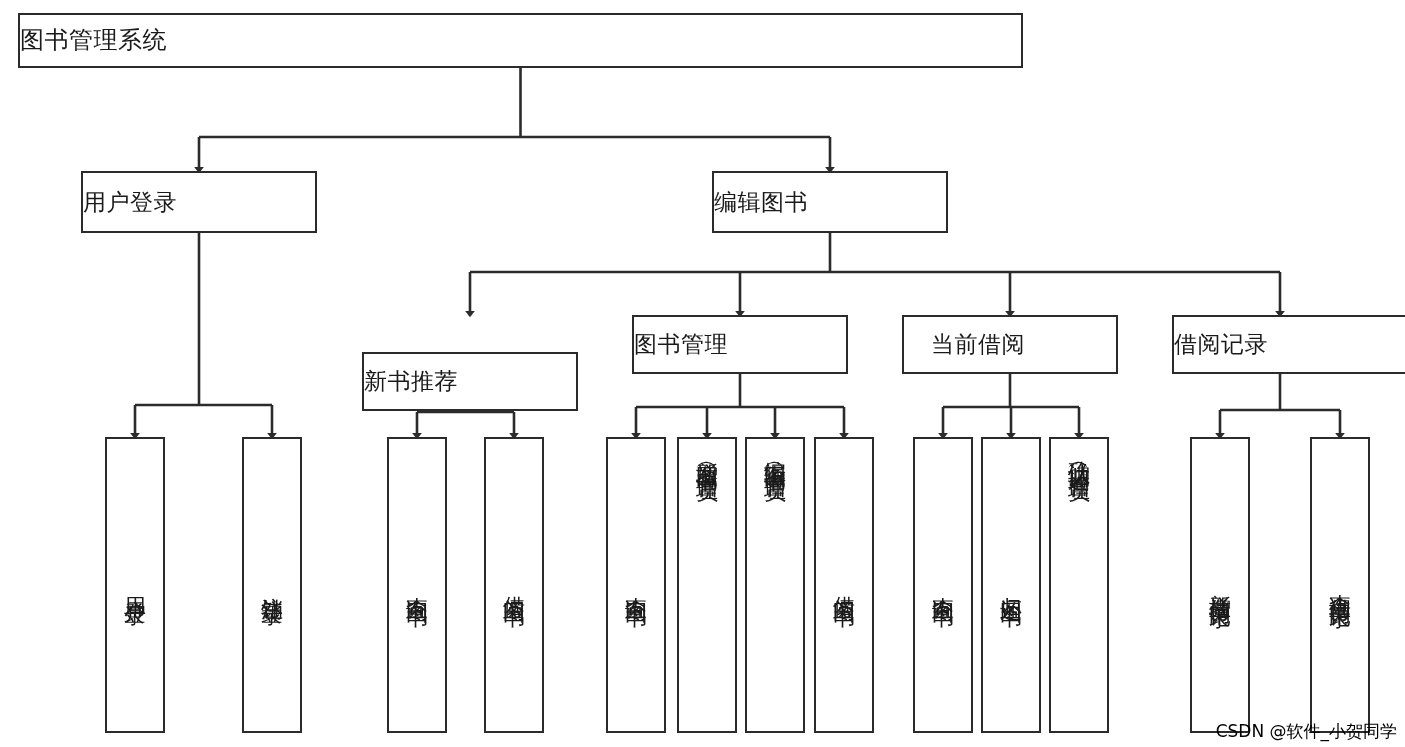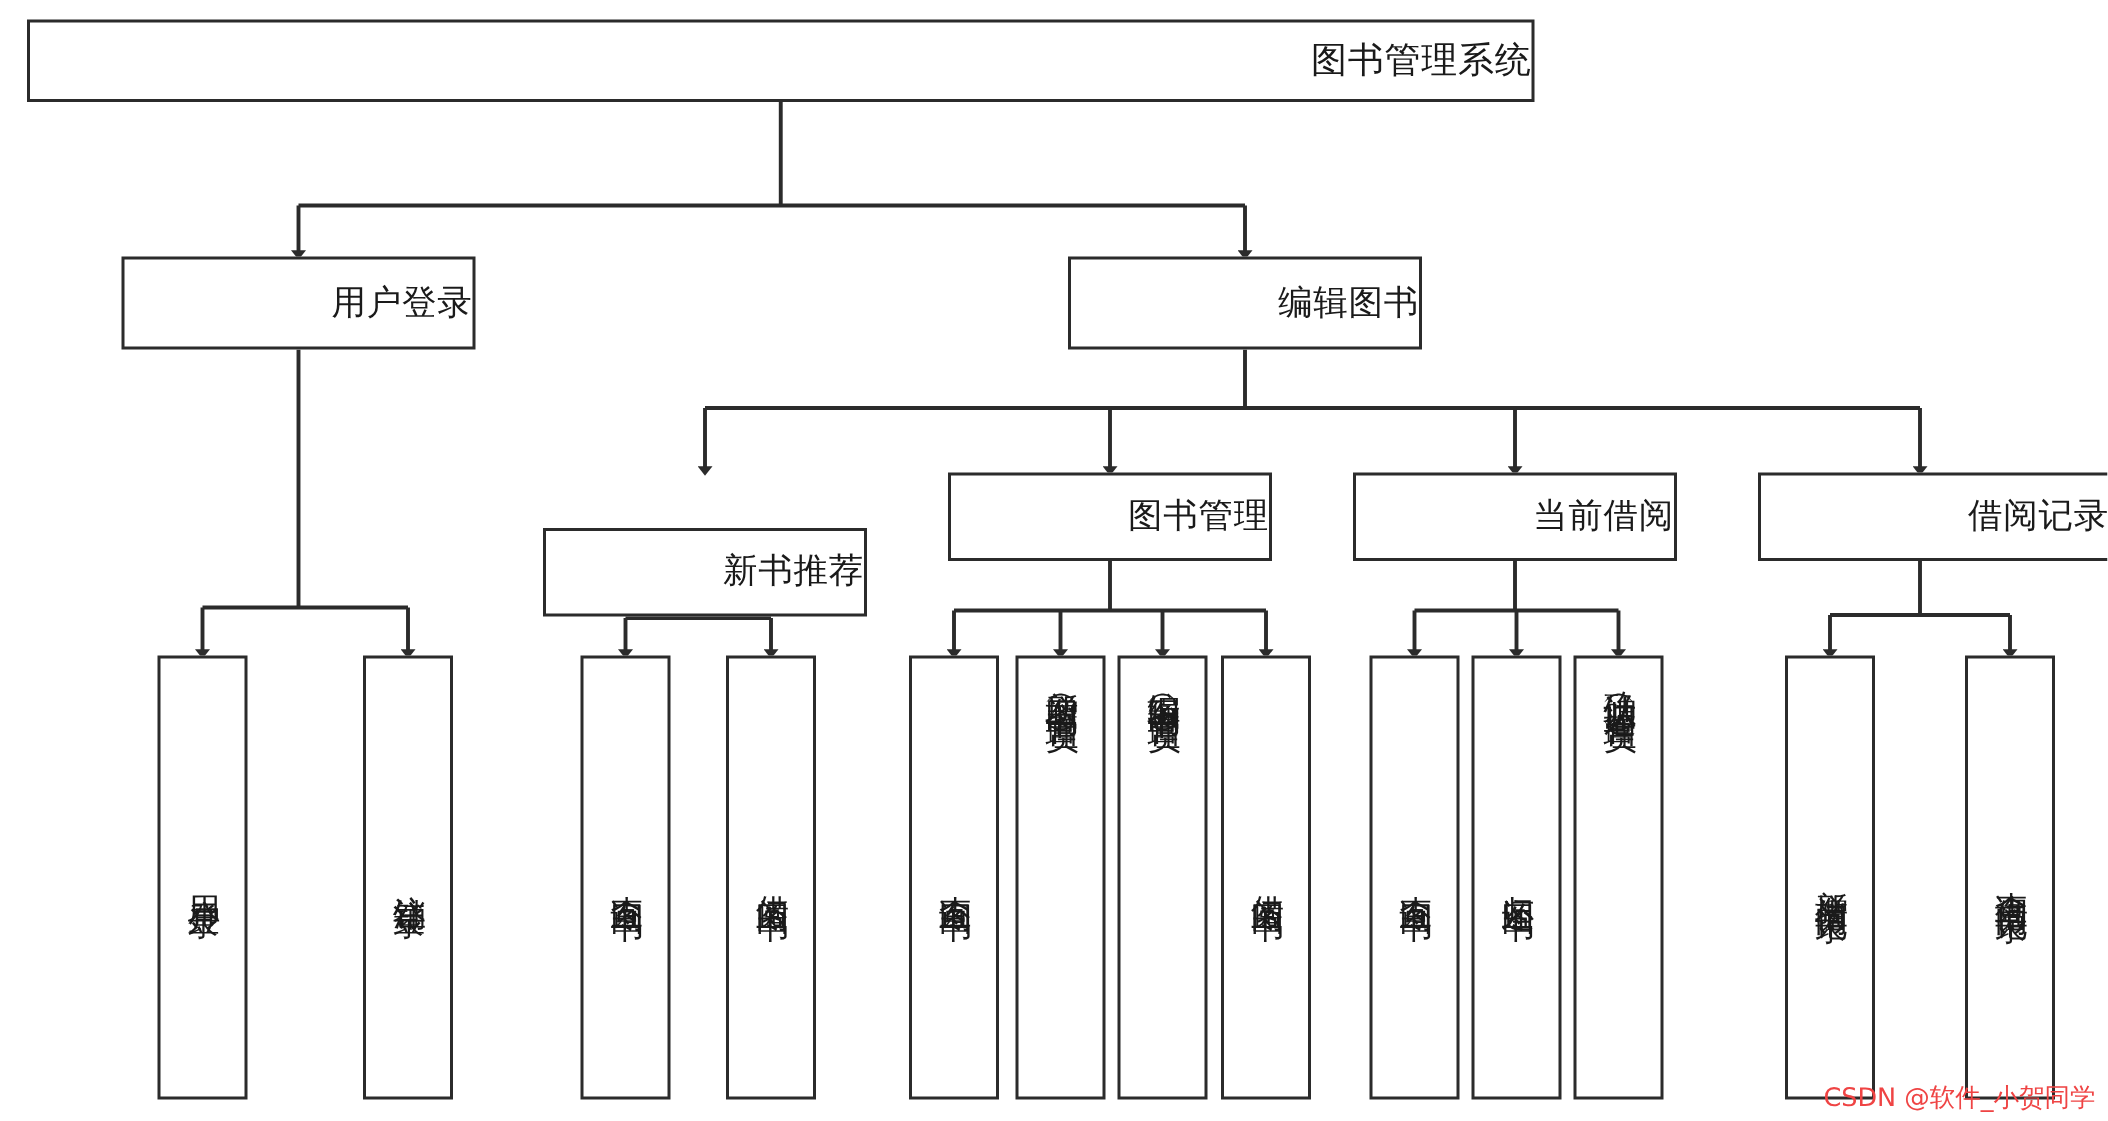--- a/index.html
+++ b/index.html
@@ -25,21 +25,21 @@
     width: 1405px;
     height: 747px;
   }
   .node {
     position: absolute;
     box-sizing: border-box;
     border: 2.5px solid #2b2b2b;
     background: #ffffff;
     display: flex;
     align-items: center;
-    justify-content: flex-end;
+    justify-content: flex-start;
     z-index: 5;
   }
   .node-label {
     color: #1a1a1a;
     letter-spacing: 0.5px;
     line-height: 1.08;
     white-space: nowrap;
   }
   
   .node.horiz .node-label {
@@ -66,21 +66,21 @@
   
   .node.vert.centered {
     align-items: center;
     padding-top: 0;
   }
   #watermark {
     position: absolute;
     right: 8px;
     bottom: 4px;
     font-size: 17px;
-    color: #ef4444;
+    color: #000000;
     z-index: 20;
     white-space: nowrap;
     pointer-events: none;
     text-align: center;
   }
 </style>
 </head>
 <body>
 
 <div id="diagram-root">
@@ -137,21 +137,21 @@
       </div>
       <div class="node horiz" style="left: 712px; top: 171px; width: 236px; height: 62px;">
         <span class="node-label">编辑图书</span>
       </div>
       <div class="node horiz" style="left: 362px; top: 315px; width: 216px; height: 59px; margin-top: 37px;">
         <span class="node-label">新书推荐</span>
       </div>
       <div class="node horiz" style="left: 632px; top: 315px; width: 216px; height: 59px;">
         <span class="node-label">图书管理</span>
       </div>
-      <div class="node horiz" style="left: 902px; top: 315px; width: 216px; height: 59px;">
+      <div class="node horiz" style="left: 902px; top: 315px; width: 216px; height: 59px; padding-left: 27px;">
         <span class="node-label">当前借阅</span>
       </div>
       <div class="node horiz" style="left: 1172px; top: 315px; width: 236px; height: 59px;">
         <span class="node-label">借阅记录</span>
       </div>
       <div class="node vert centered" style="left: 105px; top: 437px; width: 60px; height: 296px;">
         <span class="node-label">用户登录</span>
       </div>
       <div class="node vert centered" style="left: 242px; top: 437px; width: 60px; height: 296px;">
         <span class="node-label">注销登录</span>

